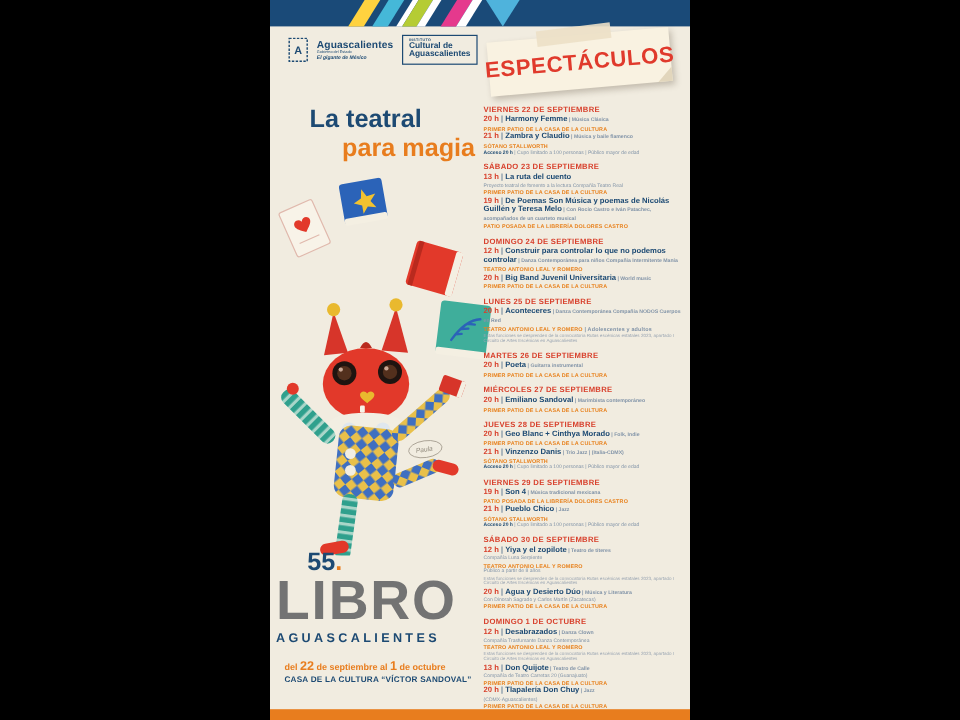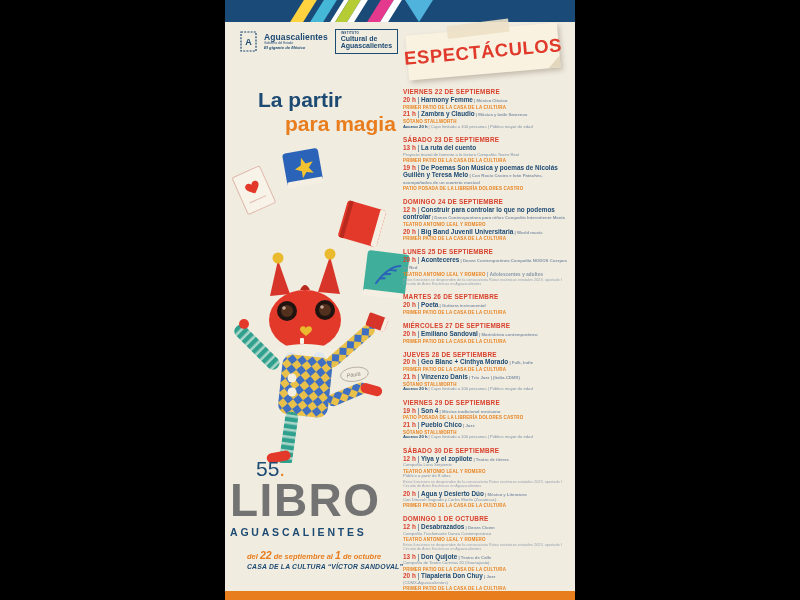--- a/index.html
+++ b/index.html
@@ -47,29 +47,29 @@
   
   .tagline{position:absolute;left:18px;top:88px;width:170px;line-height:1.15;}
   .tagline-1{color:#1d4a73;font-size:21px;font-weight:800;margin-left:15px;}
   .tagline-2{color:#e87d1e;font-size:21px;font-weight:800;margin-left:42px;}
 
   
   .illus{position:absolute;left:5px;top:148px;}
 
   
   .brand{position:absolute;left:5px;top:458px;line-height:1;}
-  .b55{color:#1d4a73;font-size:21px;font-weight:400;margin-left:26px;}
+  .b55{color:#1d4a73;font-size:21px;font-weight:700;margin-left:26px;}
   .b55 .dot{color:#e87d1e;}
   .bferia{color:#1d4a73;font-size:27px;font-weight:800;margin-top:-4px;letter-spacing:0.5px;}
   .bdel{color:#e87d1e;font-size:12px;font-weight:800;margin-left:2px;}
   .blibro{color:#737373;font-size:46px;font-weight:800;letter-spacing:1.5px;margin-top:-2px;}
   .bstate{color:#1d4a73;font-size:10.5px;font-weight:800;letter-spacing:2.8px;margin-top:4px;}
 
   
-  .dates{position:absolute;left:22px;top:549px;line-height:1.2;font-style:italic;}
+  .dates{position:absolute;left:12px;top:549px;line-height:1.2;}
   .dates-line{color:#e87d1e;font-size:7.5px;font-weight:700;}
   .dates-line .num{font-size:10.5px;font-weight:800;}
   .dates-venue{color:#1d4a73;font-size:6.8px;font-weight:800;letter-spacing:0.2px;margin-top:1.5px;}
 
   
   .schedule{position:absolute;left:178px;top:88px;width:167px;}
   .day-label{color:#d8402c;font-size:6.4px;font-weight:800;letter-spacing:0.25px;margin:7px 0 1.5px 0;}
   .day:first-child .day-label{margin-top:0;}
   .evt-main{font-size:6.4px;line-height:1.08;margin:1.8px 0 0 0;}
   .evt-time{color:#d8402c;font-weight:800;}
@@ -121,21 +121,21 @@
     </div>
   </div>
 
   <div class="badge">
     <div class="badge-tape"></div>
     <span class="badge-label">ESPECTÁCULOS</span>
     <div class="badge-fold"></div>
   </div>
 
   <div class="tagline">
-    <div class="tagline-1">La partir</div>
+    <div class="tagline-1">La teatral</div>
     <div class="tagline-2">para magia</div>
   </div>
 
   <svg class="illus" width="190" height="315" viewBox="0 0 190 315">
     <defs>
       <pattern id="harl" width="14" height="14" patternUnits="userSpaceOnUse" patternTransform="rotate(45)">
         <rect width="14" height="14" fill="#e9c04a"></rect>
         <rect width="7" height="7" fill="#3f6fc0"></rect>
         <rect x="7" y="7" width="7" height="7" fill="#3f6fc0"></rect>
       </pattern>

